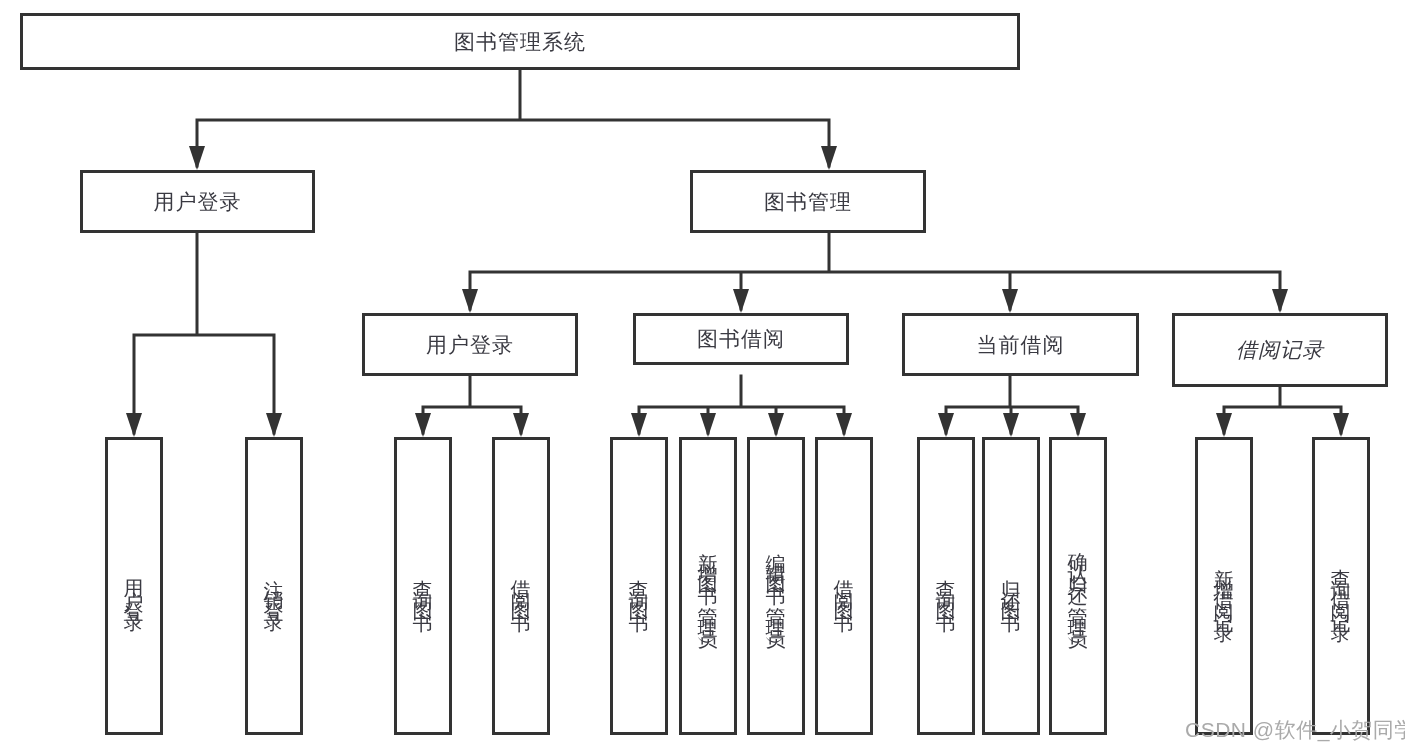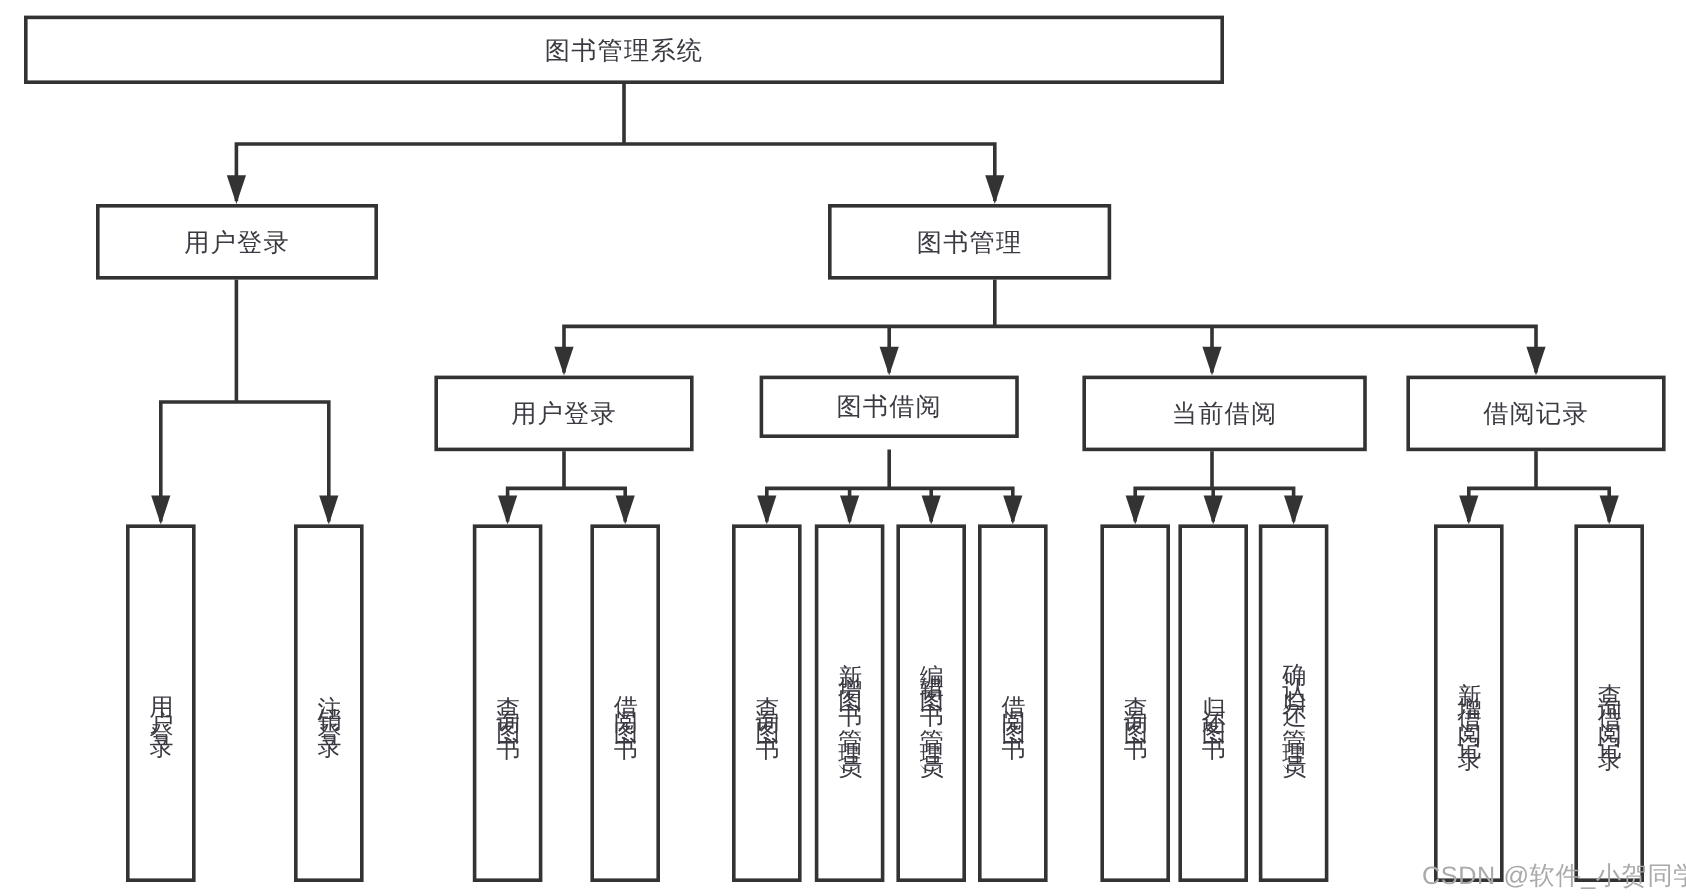--- a/index.html
+++ b/index.html
@@ -38,21 +38,21 @@
   }
   
   #n-root { left: 20px;  top: 13px;  width: 1000px; height: 57px; }
   
   #n-l2a  { left: 80px;  top: 170px; width: 235px;  height: 63px; }
   #n-l2b  { left: 690px; top: 170px; width: 236px;  height: 63px; }
   
   #n-l3a  { left: 362px;  top: 313px; width: 216px; height: 63px; }
   #n-l3b  { left: 633px;  top: 313px; width: 216px; height: 52px; }
   #n-l3c  { left: 902px;  top: 313px; width: 237px; height: 63px; }
-  #n-l3d  { left: 1172px; top: 313px; width: 216px; height: 63px; }
+  #n-l3d  { left: 1172px; top: 313px; width: 216px; height: 74px; font-style: italic; }
   
   .leaf   { top: 437px; width: 58px; height: 298px; }
   #n-g1a  { left: 105px; }
   #n-g1b  { left: 245px; }
   #n-g2a  { left: 394px; }
   #n-g2b  { left: 492px; }
   #n-g3a  { left: 610px; }
   #n-g3b  { left: 679px; }
   #n-g3c  { left: 747px; }
   #n-g3d  { left: 815px; }

